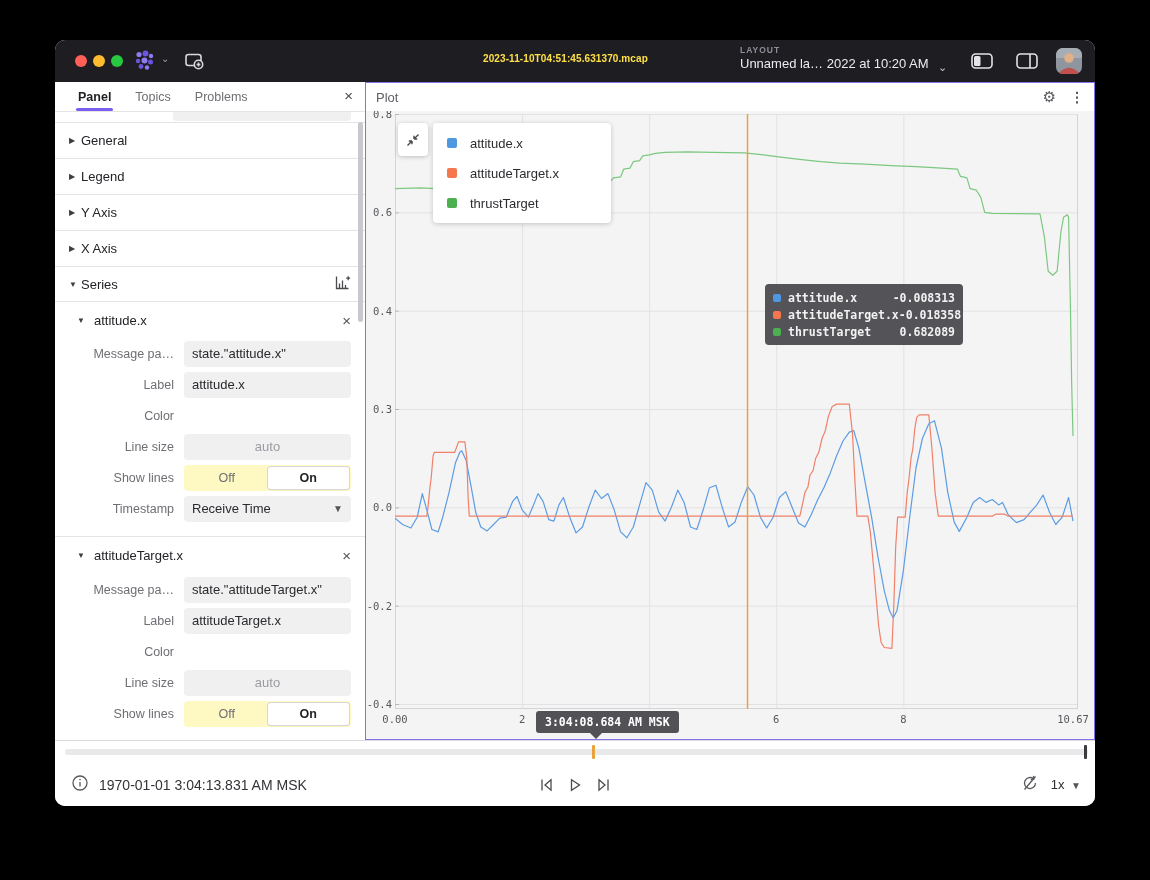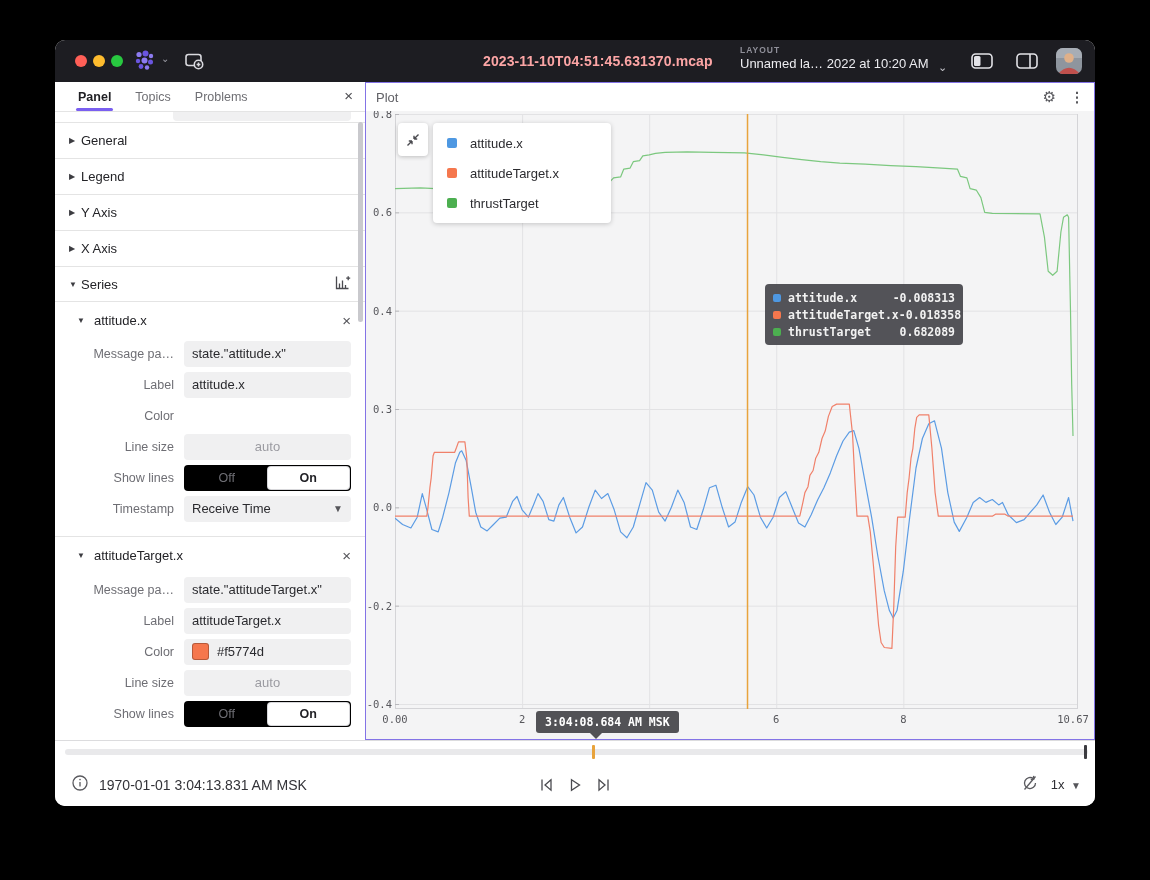--- a/index.html
+++ b/index.html
@@ -9,21 +9,21 @@
     background:#fff; border-radius:10px; overflow:hidden; display:flex; flex-direction:column;
     box-shadow:0 22px 60px rgba(0,0,0,.65); }
 
   
   .titlebar { position:relative; height:42px; background:#1d1d22; flex:0 0 auto; }
   .traffic { position:absolute; top:15px; width:12px; height:12px; border-radius:50%; }
   .t-red{ left:20px; background:#ff5f57;} .t-yellow{ left:38px; background:#febc2e;} .t-green{ left:56px; background:#28c840;}
   .logo { position:absolute; left:78px; top:9px; }
   .logo-caret { position:absolute; left:106px; top:13px; color:#9d9da6; font-size:10px; }
   .addpanel { position:absolute; left:128px; top:10px; }
-  .win-title { position:absolute; left:428px; top:13px; color:#fca5a5; font-size:14px; font-weight:700; letter-spacing:.1px; }
+  .win-title { position:absolute; left:428px; top:13px; color:#fde047; font-size:10px; font-weight:700; letter-spacing:.1px; }
   .layout-group { position:absolute; left:685px; top:5px; cursor:pointer; }
   .layout-label { font-size:8.5px; letter-spacing:1px; color:#8f8f99; font-weight:700; }
   .layout-name { font-size:13px; color:#ececf0; font-weight:400; margin-top:1px; }
   .layout-caret { position:absolute; left:198px; top:16px; color:#c6c6cc; font-size:11px; }
   .sb-toggle { position:absolute; top:12px; }
   .sb-toggle.one{ left:915px; } .sb-toggle.two{ left:960px; }
   .avatar { position:absolute; left:1001px; top:8px; width:26px; height:26px; border-radius:7px; overflow:hidden; }
 
   
   .content { flex:1 1 auto; display:flex; min-height:0; background:#fff; }
@@ -48,21 +48,21 @@
   .fields { padding:4px 0 6px 0;margin-left:11px; }
   .field-row { height:31px; display:flex; align-items:center; }
   .field-label { width:118px; flex:0 0 auto; text-align:right; padding-right:10px; font-size:12.5px; color:#6e6e74;
     white-space:nowrap; overflow:hidden; }
   .field-input { flex:1; margin-right:14px; height:26px; background:#f0f0f1; border-radius:4px;
     font-size:13px; color:#2a2a2e; display:flex; align-items:center; padding:0 8px; cursor:text; }
   .field-input.placeholder { color:#9b9ba1; justify-content:center; }
   .field-input.select { cursor:pointer; position:relative; }
   .select-caret { position:absolute; right:8px; color:#55555a; font-size:10px; }
   .swatch { width:17px; height:17px; border-radius:3px; border:1px solid rgba(0,0,0,.25); margin-right:8px; flex:0 0 auto; }
-  .segmented { flex:1; margin-right:14px; height:26px; background:#000000; border-radius:4px; display:flex; padding:2px; }
+  .segmented { flex:1; margin-right:14px; height:26px; background:#fef9c3; border-radius:4px; display:flex; padding:2px; }
   .seg { flex:1; display:flex; align-items:center; justify-content:center; font-size:12.5px; color:#6e6e74;
     border-radius:3px; cursor:pointer; }
   .seg.active { background:#fff; color:#1f1f24; font-weight:700; box-shadow:0 0 0 1px #d7d7da, 0 1px 2px rgba(0,0,0,.08); }
   .sb-scrollthumb { position:absolute; right:2px; top:10px; width:5px; height:200px; border-radius:3px; background:#c9c9cd; }
 
   
   .plot-panel { flex:1; position:relative; border:1px solid #8373e6; background:#fff; min-width:0; }
   .plot-header { height:28px; display:flex; align-items:center; padding:0 10px; }
   .plot-title { font-size:13px; color:#616166; }
   .ph-spacer{flex:1;}
@@ -256,24 +256,20 @@
           <div class="field-row">
             <div class="field-label">Message pa…</div>
             <div class="field-input">state."attitudeTarget.x"</div>
           </div>
           <div class="field-row">
             <div class="field-label">Label</div>
             <div class="field-input">attitudeTarget.x</div>
           </div>
           <div class="field-row">
             <div class="field-label">Color</div>
-            <div class="field-input">
-              <span class="swatch" style="background: rgb(245, 119, 77);"></span>
-              <span>#f5774d</span>
-            </div>
           </div>
           <div class="field-row">
             <div class="field-label">Line size</div>
             <div class="field-input placeholder">auto</div>
           </div>
           <div class="field-row">
             <div class="field-label">Show lines</div>
             <div class="segmented">
               <div class="seg">Off</div>
               <div class="seg active">On</div>

